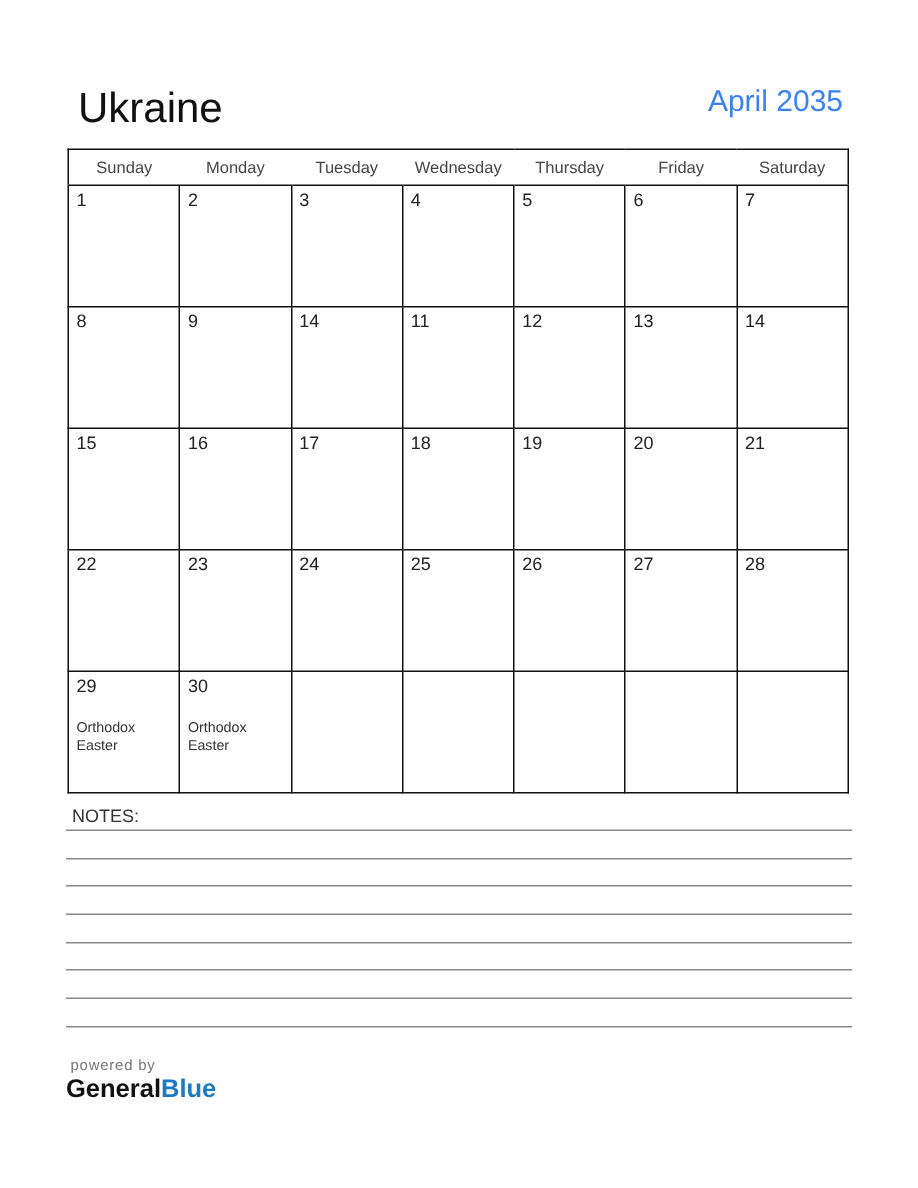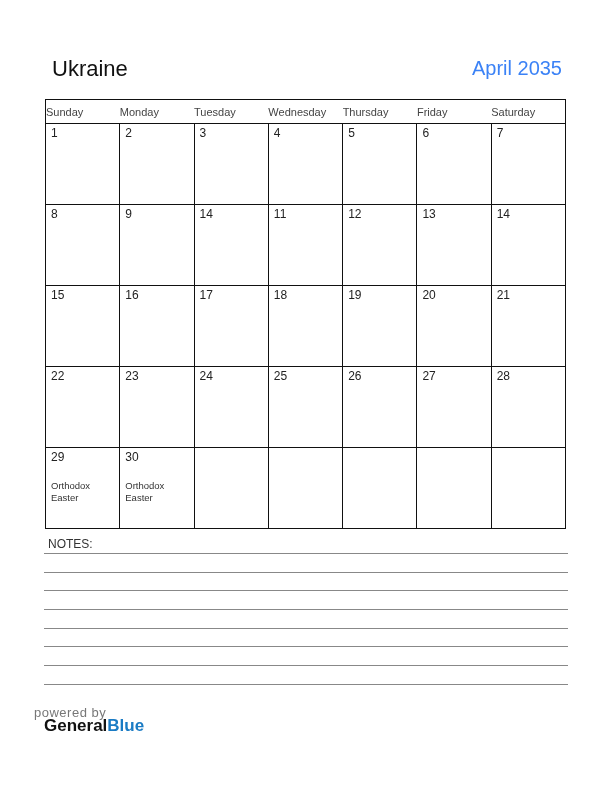--- a/index.html
+++ b/index.html
@@ -1,27 +1,27 @@
 <!DOCTYPE html>
 <html><head>
 <meta charset="utf-8">
 <style>
   html, body { margin:0; padding:0; background:#fff; }
   body { width:612px; height:792px; position:relative; font-family:"Liberation Sans", sans-serif; color:#222; overflow:hidden; }
-  .country { position:absolute; left:52px; top:56px; font-size:22px; color:#111; }
+  .country { position:absolute; left:52px; top:56px; font-size:28px; color:#111; }
   .month { position:absolute; right:50px; top:57px; font-size:20px; color:#3b82f6; }
   table.cal { position:absolute; left:45px; top:99px; width:521px; border-collapse:collapse; table-layout:fixed; }
-  table.cal th { height:23px; font-weight:normal; font-size:11px; color:#444; border-bottom:1px solid #111; padding:0; text-align:left; }
+  table.cal th { height:23px; font-weight:normal; font-size:11px; color:#444; border-bottom:1px solid #111; padding:0; text-align:center; }
   table.cal thead tr { border:1px solid #111; }
   table.cal td { height:76px; border:1px solid #111; vertical-align:top; padding:2px 5px; font-size:12px; color:#222; }
   .daynum { display:block; line-height:14px; }
   .event { display:block; font-size:9.5px; line-height:12px; color:#333; margin-top:16px; }
   .notes-label { position:absolute; left:48px; top:537px; font-size:12px; color:#333; }
   .note-line { position:absolute; left:44px; width:524px; height:0; border-top:1px solid #888; }
-  .powered { position:absolute; left:34px; top:705px; font-size:13px; color:#777; letter-spacing:0.5px; }
+  .powered { position:absolute; left:47px; top:705px; font-size:10px; color:#777; letter-spacing:0.5px; }
   .brand { position:absolute; left:44px; top:716px; font-size:17px; color:#111;font-weight:bold; }
   .brand .blue { color:#1a7bc4; }
 </style>
 </head>
 <body>
 
 <div class="country">Ukraine</div>
 <div class="month">April 2035</div>
 
 <table class="cal">

